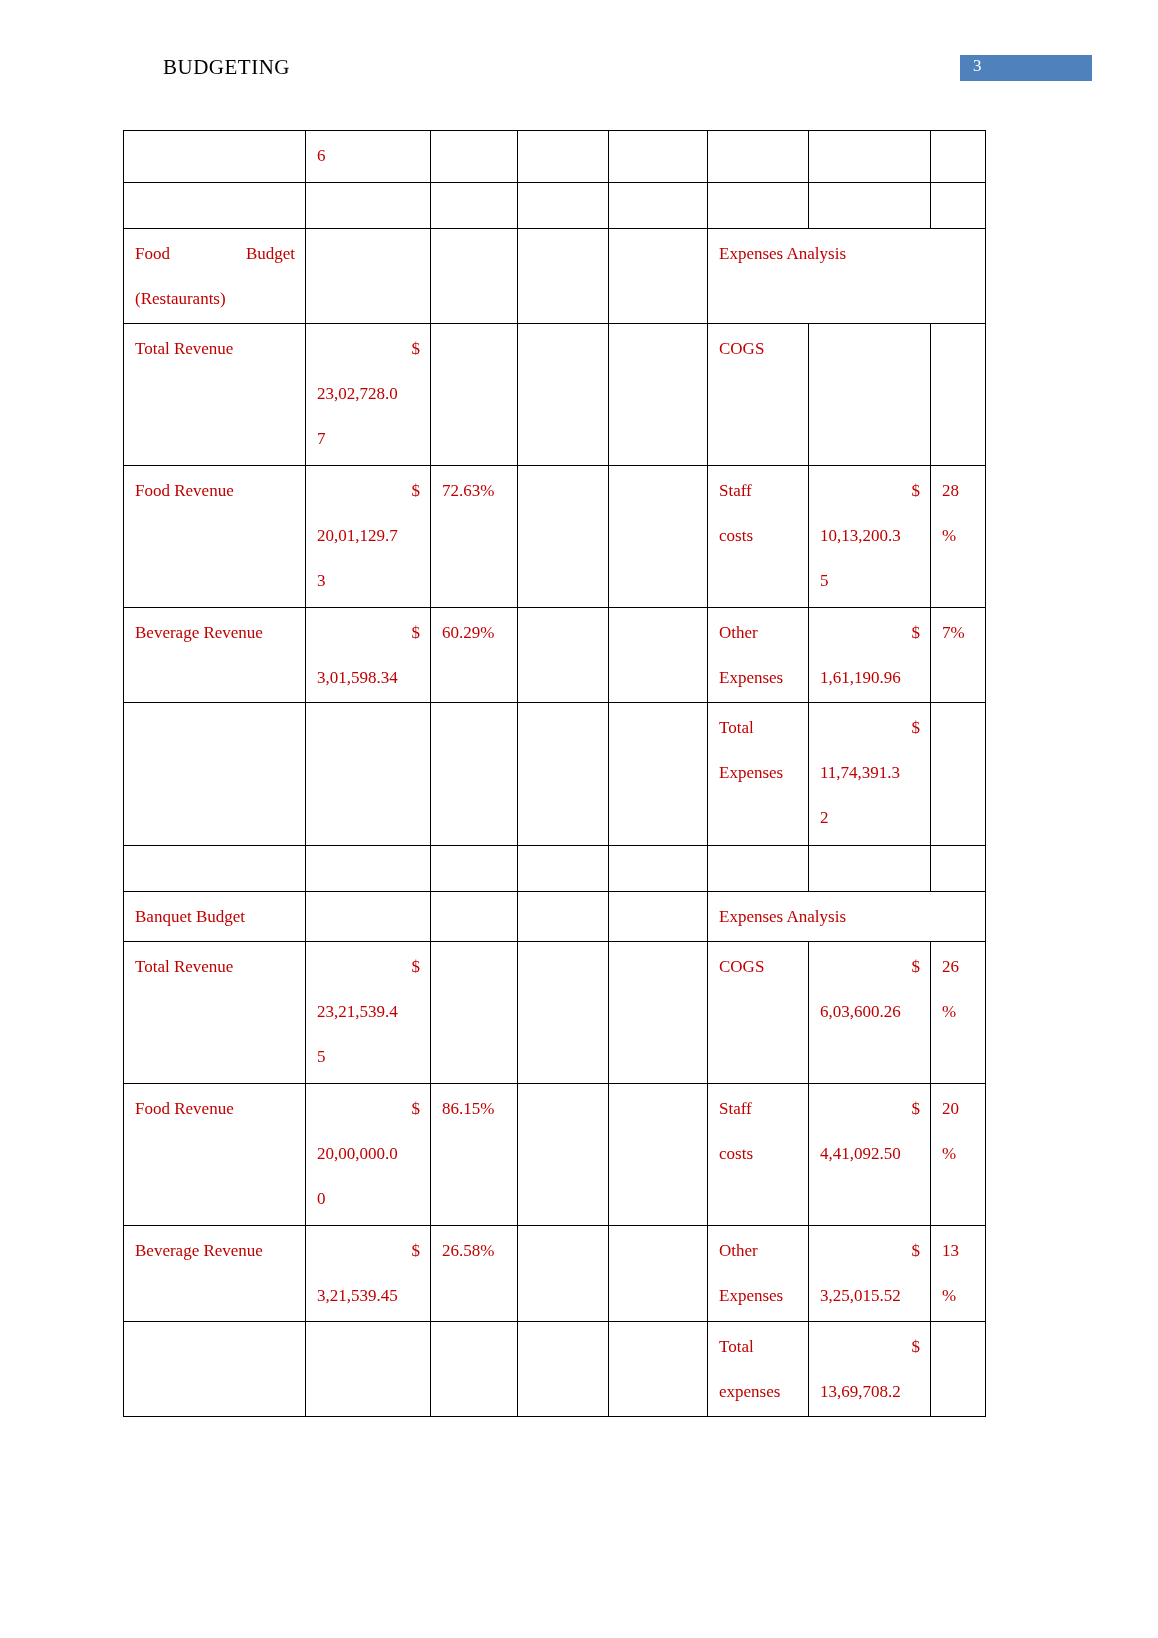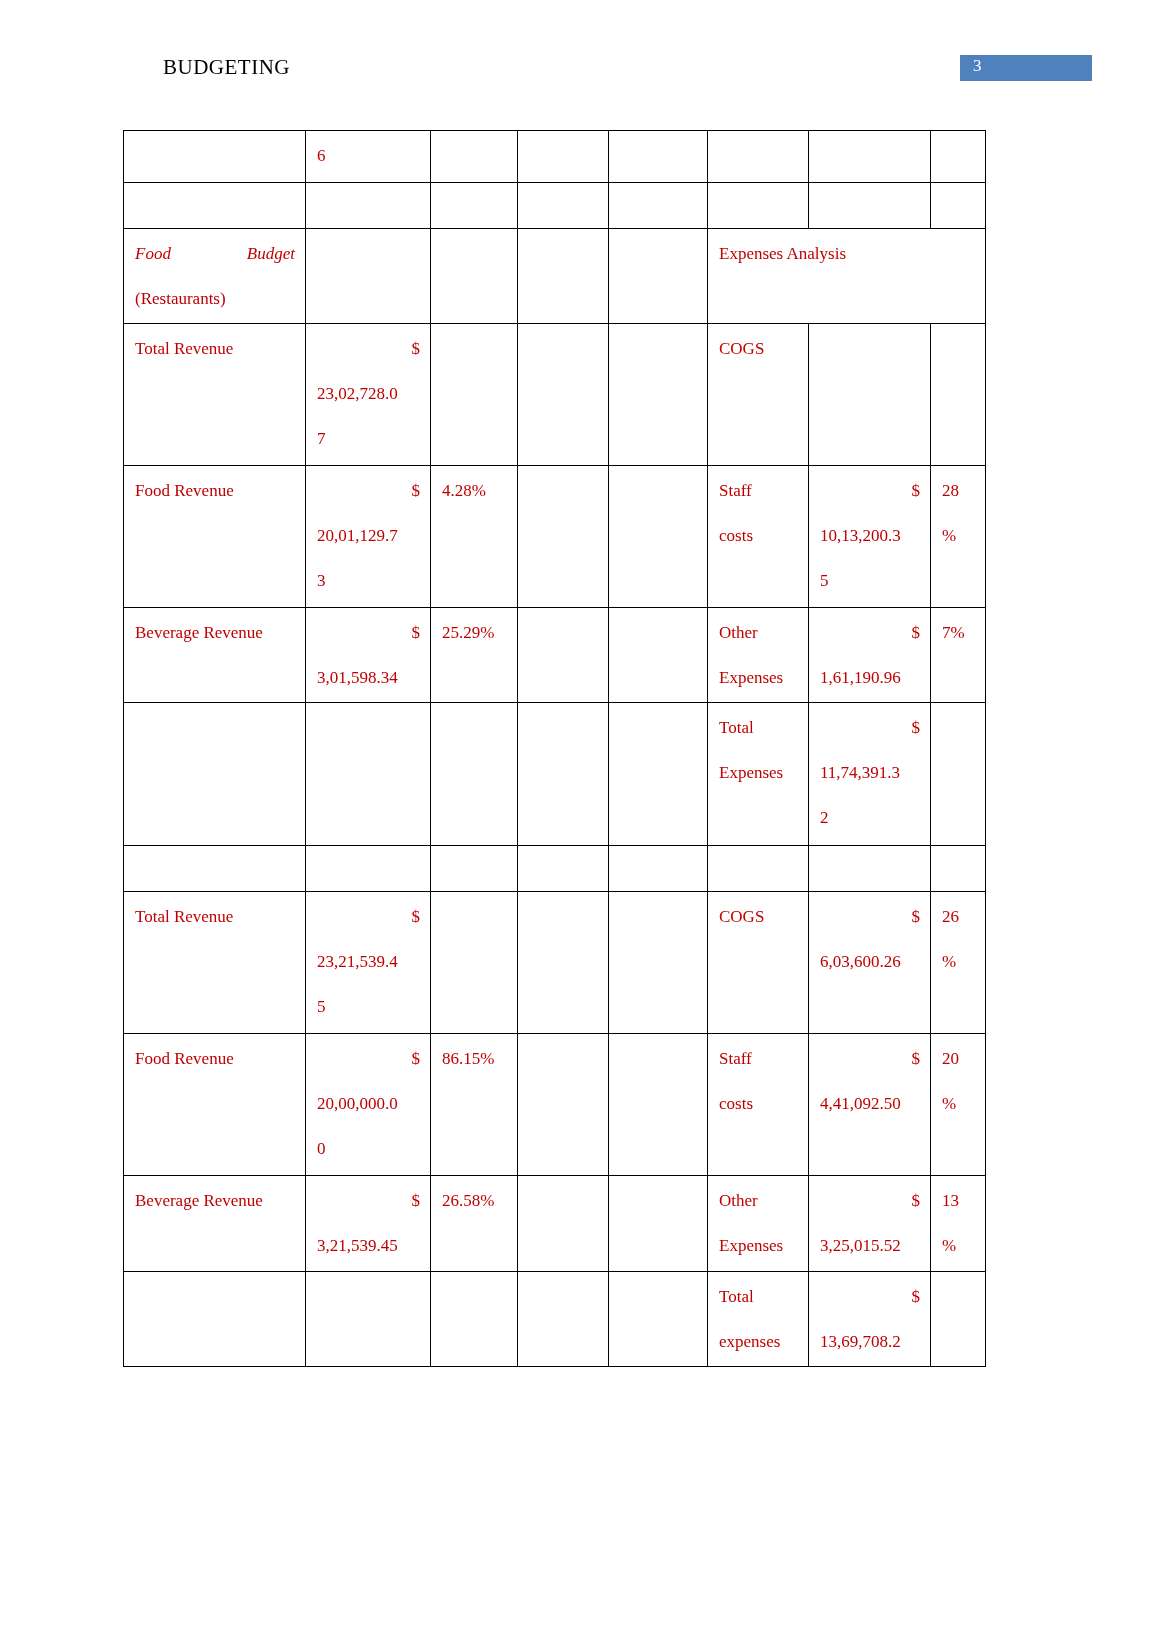--- a/index.html
+++ b/index.html
@@ -55,21 +55,20 @@
   .line {
     line-height: 45px;
     white-space: nowrap;
     text-align: left;
   }
   .line.right { text-align: right; }
   .line.justify {
     white-space: normal;
     text-align: justify;
     text-align-last: justify;
-    font-style: italic;
   }
 </style>
 </head>
 <body>
 
 <div class="page">
 
   <div class="running-head">BUDGETING</div>
 
   <div class="page-number-box">
@@ -144,21 +143,21 @@
         <tr style="height: 142px;">
           <td>
             <div class="line">Food Revenue</div>
           </td>
           <td>
             <div class="line right">$</div>
             <div class="line">20,01,129.7</div>
             <div class="line">3</div>
           </td>
           <td>
-            <div class="line">4.28%</div>
+            <div class="line">72.63%</div>
           </td>
           <td></td>
           <td></td>
           <td>
             <div class="line">Staff</div>
             <div class="line">costs</div>
           </td>
           <td>
             <div class="line right">$</div>
             <div class="line">10,13,200.3</div>
@@ -171,21 +170,21 @@
         </tr>
         <tr style="height: 95px;">
           <td>
             <div class="line">Beverage Revenue</div>
           </td>
           <td>
             <div class="line right">$</div>
             <div class="line">3,01,598.34</div>
           </td>
           <td>
-            <div class="line">25.29%</div>
+            <div class="line">60.29%</div>
           </td>
           <td></td>
           <td></td>
           <td>
             <div class="line">Other</div>
             <div class="line">Expenses</div>
           </td>
           <td>
             <div class="line right">$</div>
             <div class="line">1,61,190.96</div>
@@ -214,20 +213,32 @@
         <tr style="height: 46px;">
           <td></td>
           <td></td>
           <td></td>
           <td></td>
           <td></td>
           <td></td>
           <td></td>
           <td></td>
         </tr>
+        <tr style="height: 49px;">
+          <td>
+            <div class="line">Banquet Budget</div>
+          </td>
+          <td></td>
+          <td></td>
+          <td></td>
+          <td></td>
+          <td colspan="3">
+            <div class="line">Expenses Analysis</div>
+          </td>
+        </tr>
         <tr style="height: 142px;">
           <td>
             <div class="line">Total Revenue</div>
           </td>
           <td>
             <div class="line right">$</div>
             <div class="line">23,21,539.4</div>
             <div class="line">5</div>
           </td>
           <td></td>

